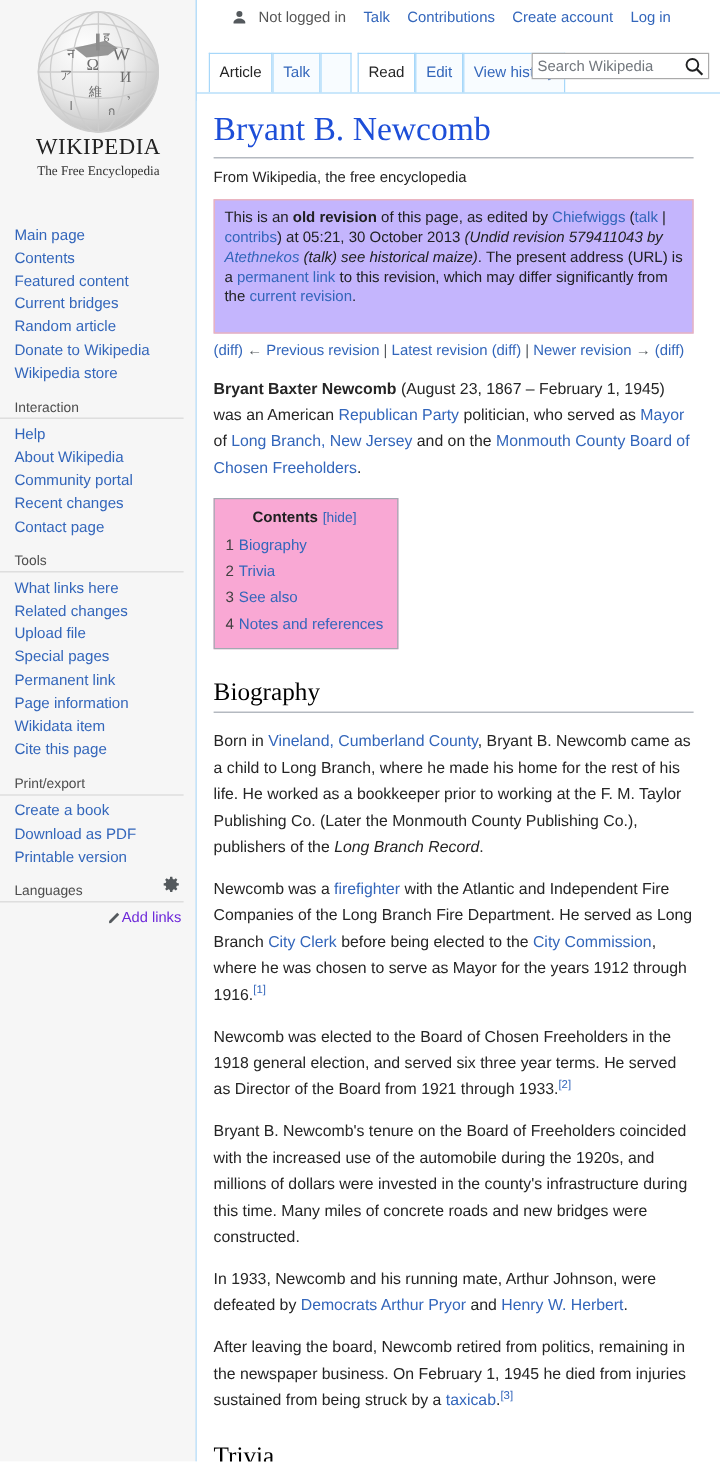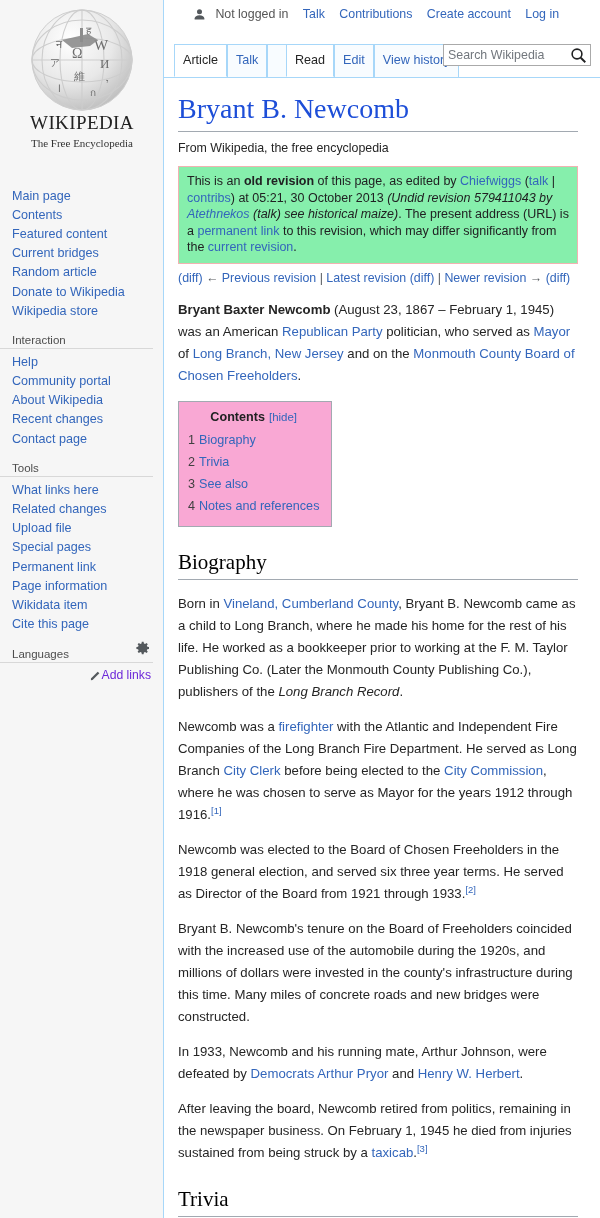--- a/index.html
+++ b/index.html
@@ -79,21 +79,21 @@
   }
   #personal .pitem { margin-left: 11px; color: #3366bb; }
   #personal .notlogged { color: #555; margin-left: 4px; }
   .user-icon { display:inline-block; vertical-align: -3px; margin-right:2px; }
 
   
   #tabs-area {
     position: absolute; left: 164px; top: 30px; right: 0; height: 54px;
   }
   #ns-tabs { position: absolute; left: 10px; top: 14px; display: flex; }
-  #view-tabs { position: absolute; left: 122px; top: 14px; display: flex; text-align: center; }
+  #view-tabs { position: absolute; left: 134px; top: 14px; display: flex; text-align: center; }
   .tab {
     display: block;
     height: 33px; line-height: 31px;
     padding: 0 8px;
     font-size: 12.6px;
     background: #f8fcff;
     border: 1px solid #a7d7f9;
     border-bottom: none;
     color: #3366bb;
   }
@@ -140,23 +140,23 @@
     line-height: 34px;
   }
   #siteSub {
     font-size: 12.4px; color: #252525;
     margin: 9px 0 0 0;
   }
 
   
   #revision-box {
     margin: 11px 0 0 0;
-    background: #86efac;
+    background: #c4b5fd;
     border: 1px solid #f1b2b2;
-    padding: 6px 8px 7px 8px;
+    padding: 6px 8px 21px 8px;
     font-size: 12.5px;
     line-height: 16.5px;
     color: #202122;
   }
   #revision-box b { font-weight: bold; }
   #revision-box i { font-style: italic; }
   #revnav {
     margin: 6px 0 0 0;
     font-size: 12.4px; color: #3366bb;
     line-height: 16px;
@@ -271,24 +271,24 @@
         </ul>
       </div>
 
       <div class="portal">
         <div class="portal-heading">Interaction</div>
         <ul>
           <li>
               <a>Help</a>
             </li>
           <li>
+              <a>About Wikipedia</a>
+            </li>
+          <li>
               <a>Community portal</a>
-            </li>
-          <li>
-              <a>About Wikipedia</a>
             </li>
           <li>
               <a>Recent changes</a>
             </li>
           <li>
               <a>Contact page</a>
             </li>
         </ul>
       </div>
 
@@ -315,20 +315,34 @@
             </li>
           <li>
               <a>Wikidata item</a>
             </li>
           <li>
               <a>Cite this page</a>
             </li>
         </ul>
       </div>
 
+      <div class="portal">
+        <div class="portal-heading">Print/export</div>
+        <ul>
+          <li>
+              <a>Create a book</a>
+            </li>
+          <li>
+              <a>Download as PDF</a>
+            </li>
+          <li>
+              <a>Printable version</a>
+            </li>
+        </ul>
+      </div>
 
       <div class="portal" id="lang-portal">
         <svg id="lang-gear" viewBox="0 0 16 16">
           <path fill="#54595d" d="M8 5.2A2.8 2.8 0 1 0 8 10.8 2.8 2.8 0 0 0 8 5.2zm0 4.3A1.5 1.5 0 1 1 8 6.5a1.5 1.5 0 0 1 0 3z"></path>
           <path fill="#54595d" d="M14 8.9v-1.8l-1.7-.3a4.6 4.6 0 0 0-.5-1.2l1-1.4-1.3-1.3-1.4 1a4.6 4.6 0 0 0-1.2-.5L8.6 1.7H6.8l-.3 1.7a4.6 4.6 0 0 0-1.2.5l-1.4-1L2.6 4.2l1 1.4a4.6 4.6 0 0 0-.5 1.2l-1.7.3v1.8l1.7.3c.1.4.3.8.5 1.2l-1 1.4 1.3 1.3 1.4-1c.4.2.8.4 1.2.5l.3 1.7h1.8l.3-1.7c.4-.1.8-.3 1.2-.5l1.4 1 1.3-1.3-1-1.4c.2-.4.4-.8.5-1.2l1.7-.3z"></path>
         </svg>
         <div class="portal-heading">Languages</div>
         <div id="addlinks-row">
           <a><svg class="pencil" width="11" height="11" viewBox="0 0 12 12">
                 <path fill="#54595d" d="M1 9.2 8.4 1.8l1.8 1.8L2.8 11 1 11.3z"></path>

